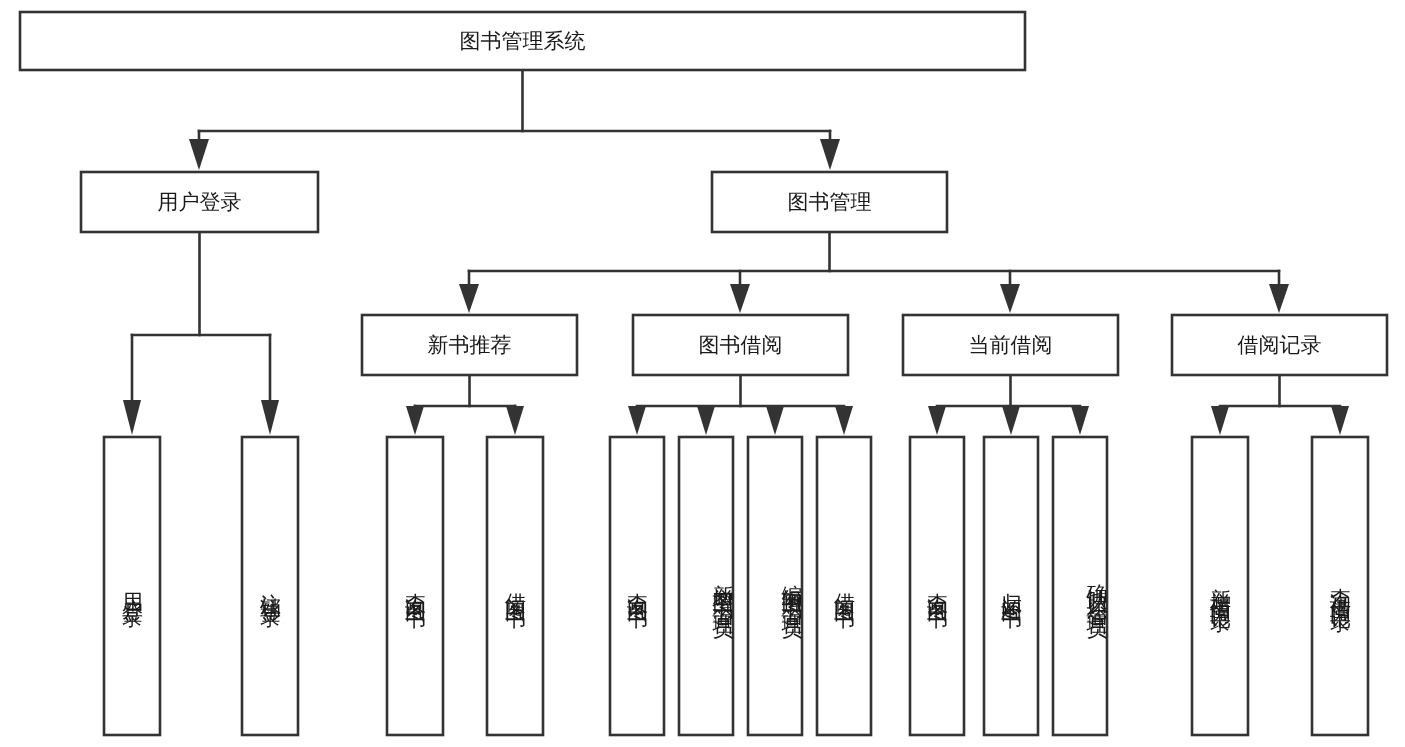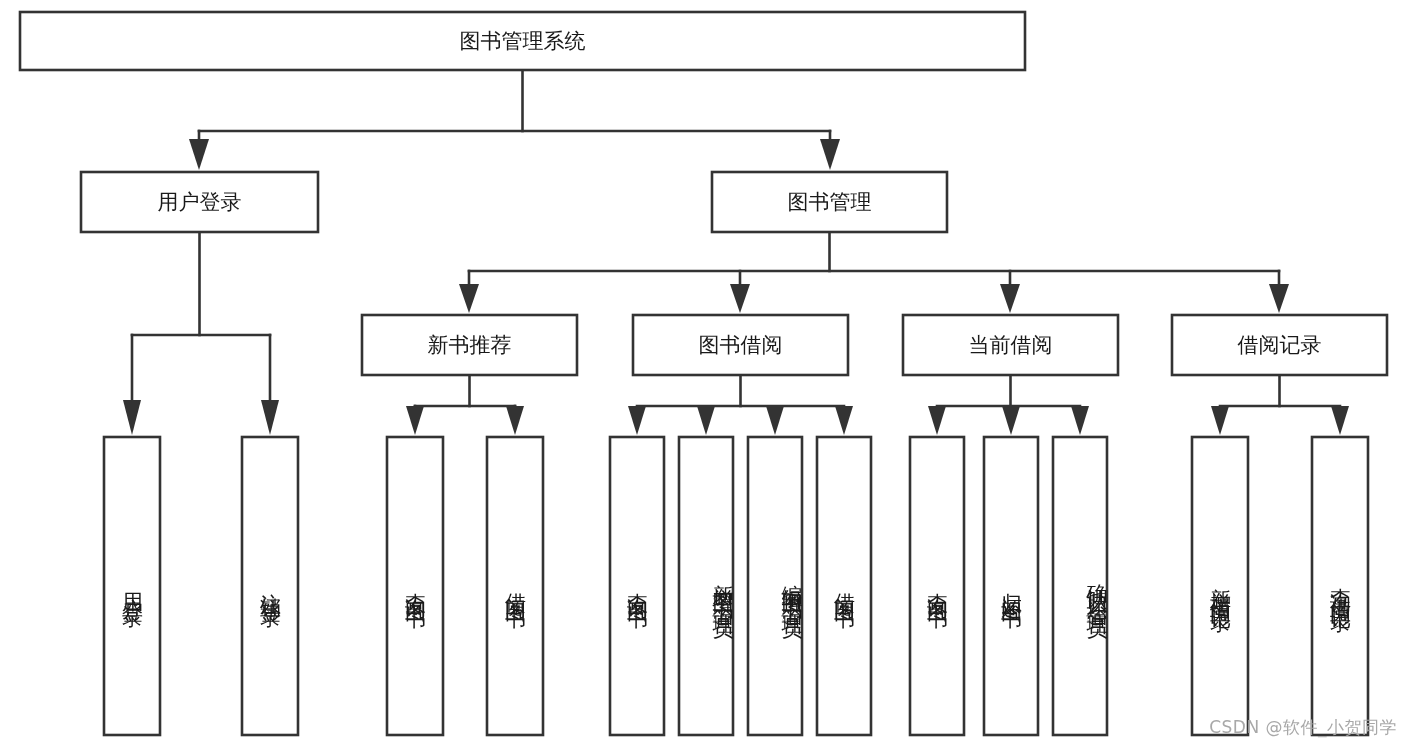--- a/index.html
+++ b/index.html
@@ -209,15 +209,14 @@
   <div class="leaf-label-wrap centered" style="left:610px; top:437px; width:54px; height:298px;">查询图书</div>
   <div class="leaf-label-wrap" style="left:679px; top:443px; width:54px; height:292px;">新增图书（管理员）</div>
   <div class="leaf-label-wrap" style="left:748px; top:443px; width:54px; height:292px;">编辑图书（管理员）</div>
   <div class="leaf-label-wrap centered" style="left:817px; top:437px; width:54px; height:298px;">借阅图书</div>
   <div class="leaf-label-wrap centered" style="left:910px; top:437px; width:54px; height:298px;">查询图书</div>
   <div class="leaf-label-wrap centered" style="left:984px; top:437px; width:54px; height:298px;">归还图书</div>
   <div class="leaf-label-wrap" style="left:1053px; top:443px; width:54px; height:292px;">确认归还（管理员）</div>
   <div class="leaf-label-wrap centered" style="left:1192px; top:437px; width:56px; height:298px;">新增借阅记录</div>
   <div class="leaf-label-wrap centered" style="left:1312px; top:437px; width:56px; height:298px;">查询借阅记录</div>
 
-  <div class="watermark">CSDN @软件_小贺同学</div>
 
 </div>
 
 </body></html>

